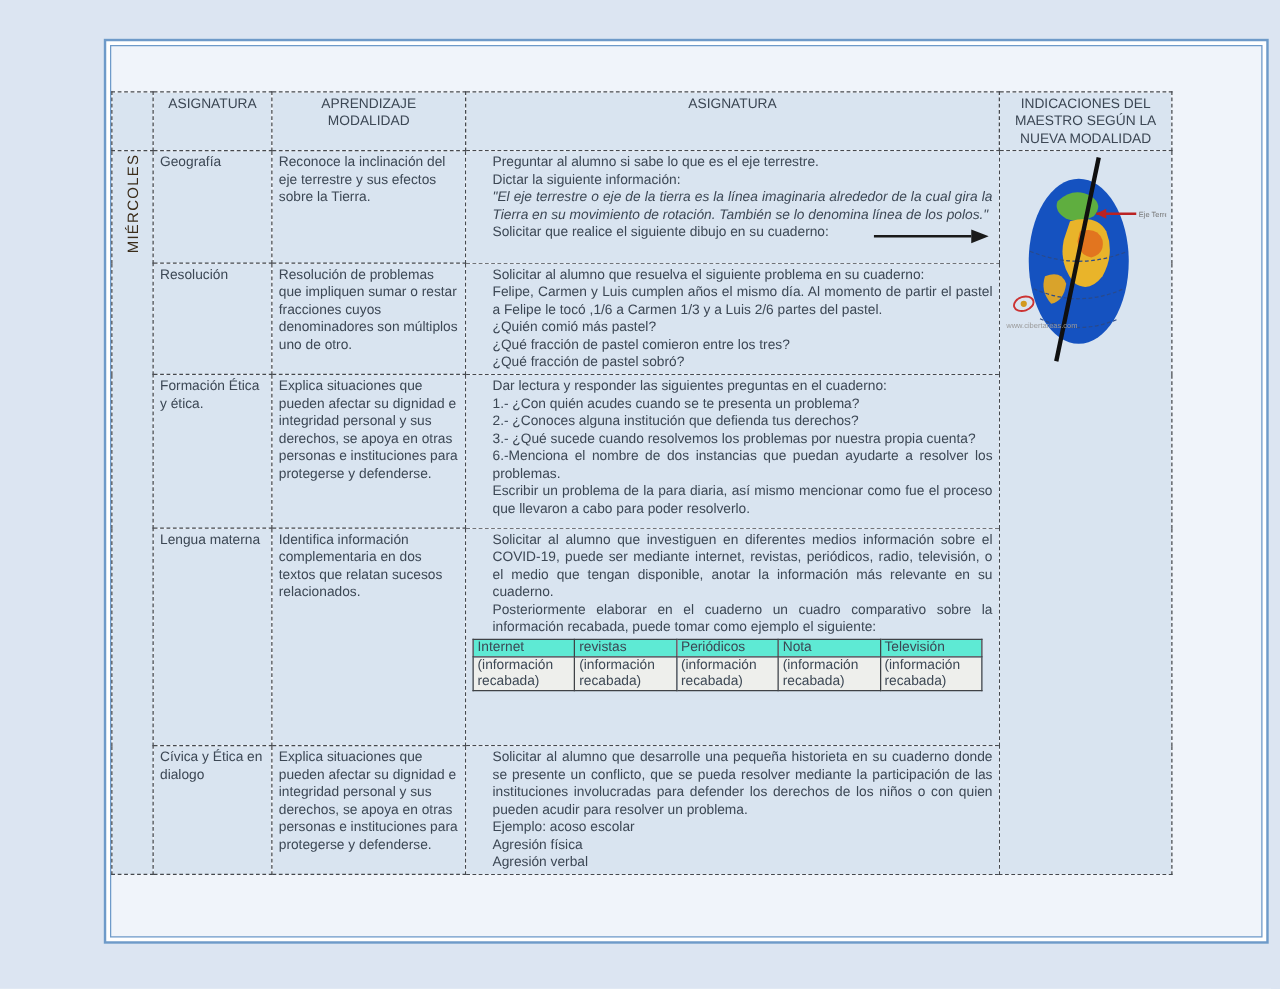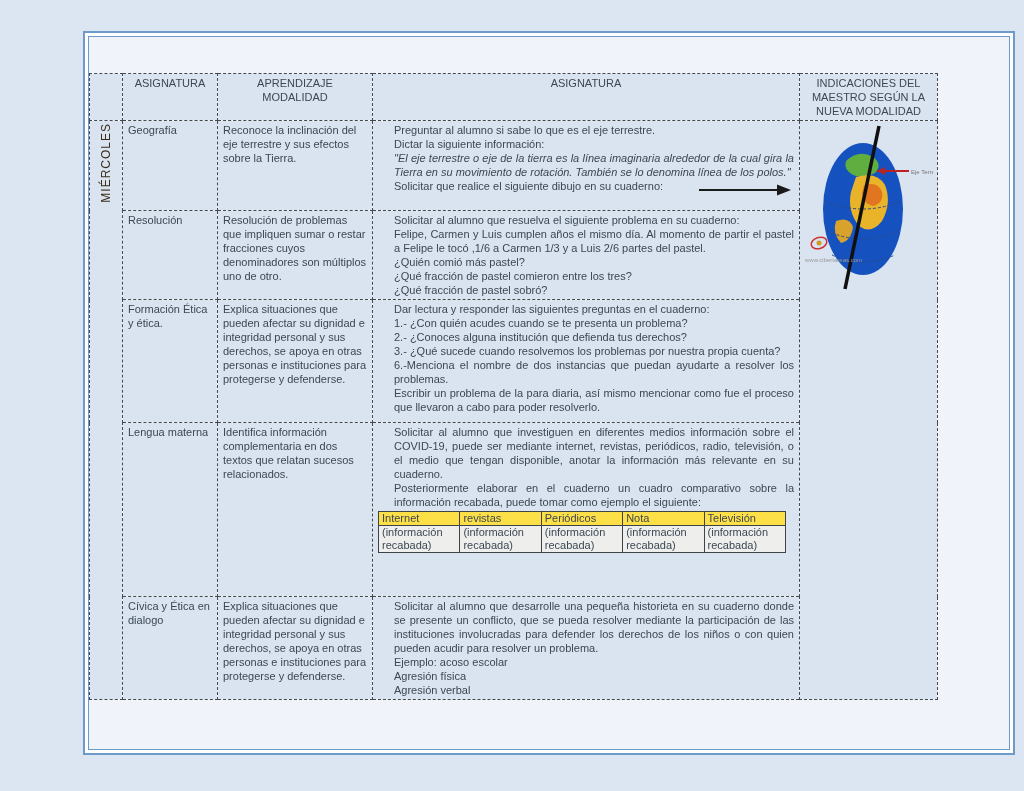--- a/index.html
+++ b/index.html
@@ -45,21 +45,21 @@
   .italic{font-style:italic;}
   .arrow-wrap{position:absolute;right:8px;bottom:10px;}
   td.indic{padding:14px 4px 4px;text-align:center;position:relative;}
   table.media{
     border-collapse:collapse;table-layout:fixed;width:408px;margin:2px 0 1px 0;
   }
   table.media th, table.media td{
     border:1px solid #3f4246;font-size:11px;line-height:13px;
     padding:0 3px;text-align:left;font-weight:normal;vertical-align:top;color:#3c4754;
   }
-  table.media th{background:#fde047;}
+  table.media th{background:#5eead4;}
   table.media td{background:#eeefec;}
   .watermark-text{font-size:6px;fill:#9a9a9a;}
   .axis-label-text{font-size:6px;fill:#777;}
 </style>
 </head>
 <body>
 
 <div class="frame-outer">
   <div class="frame-inner">
 

